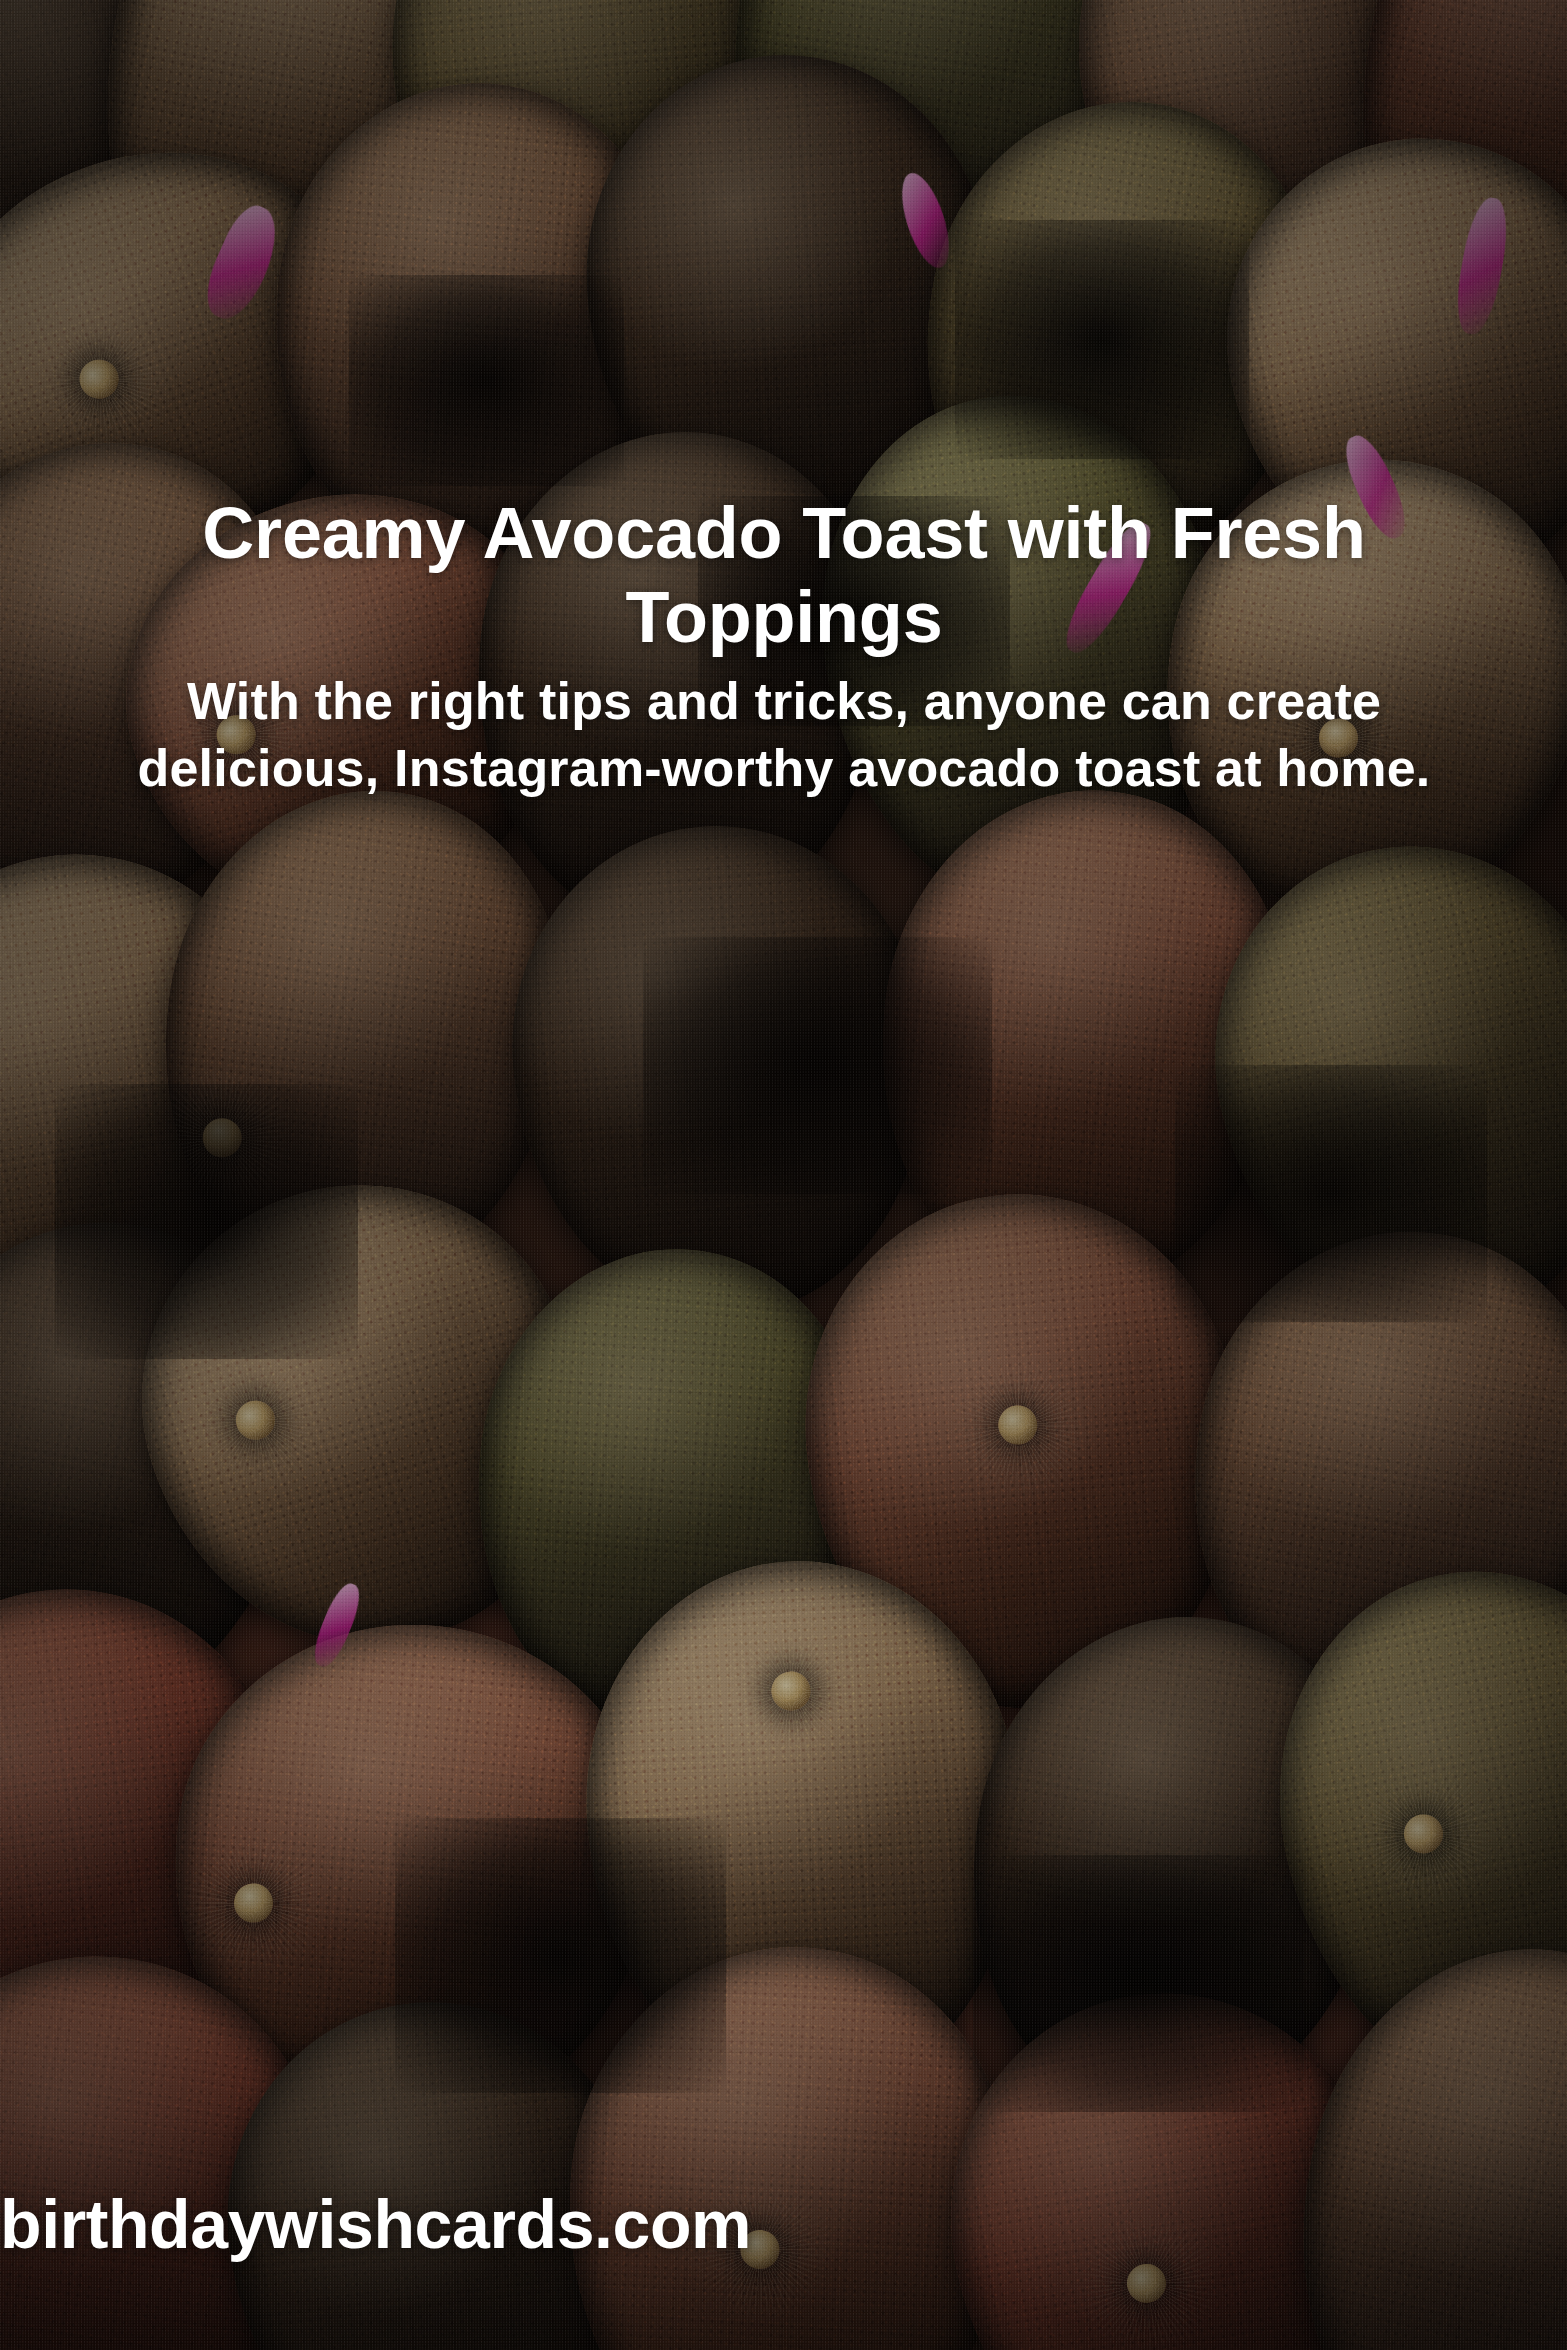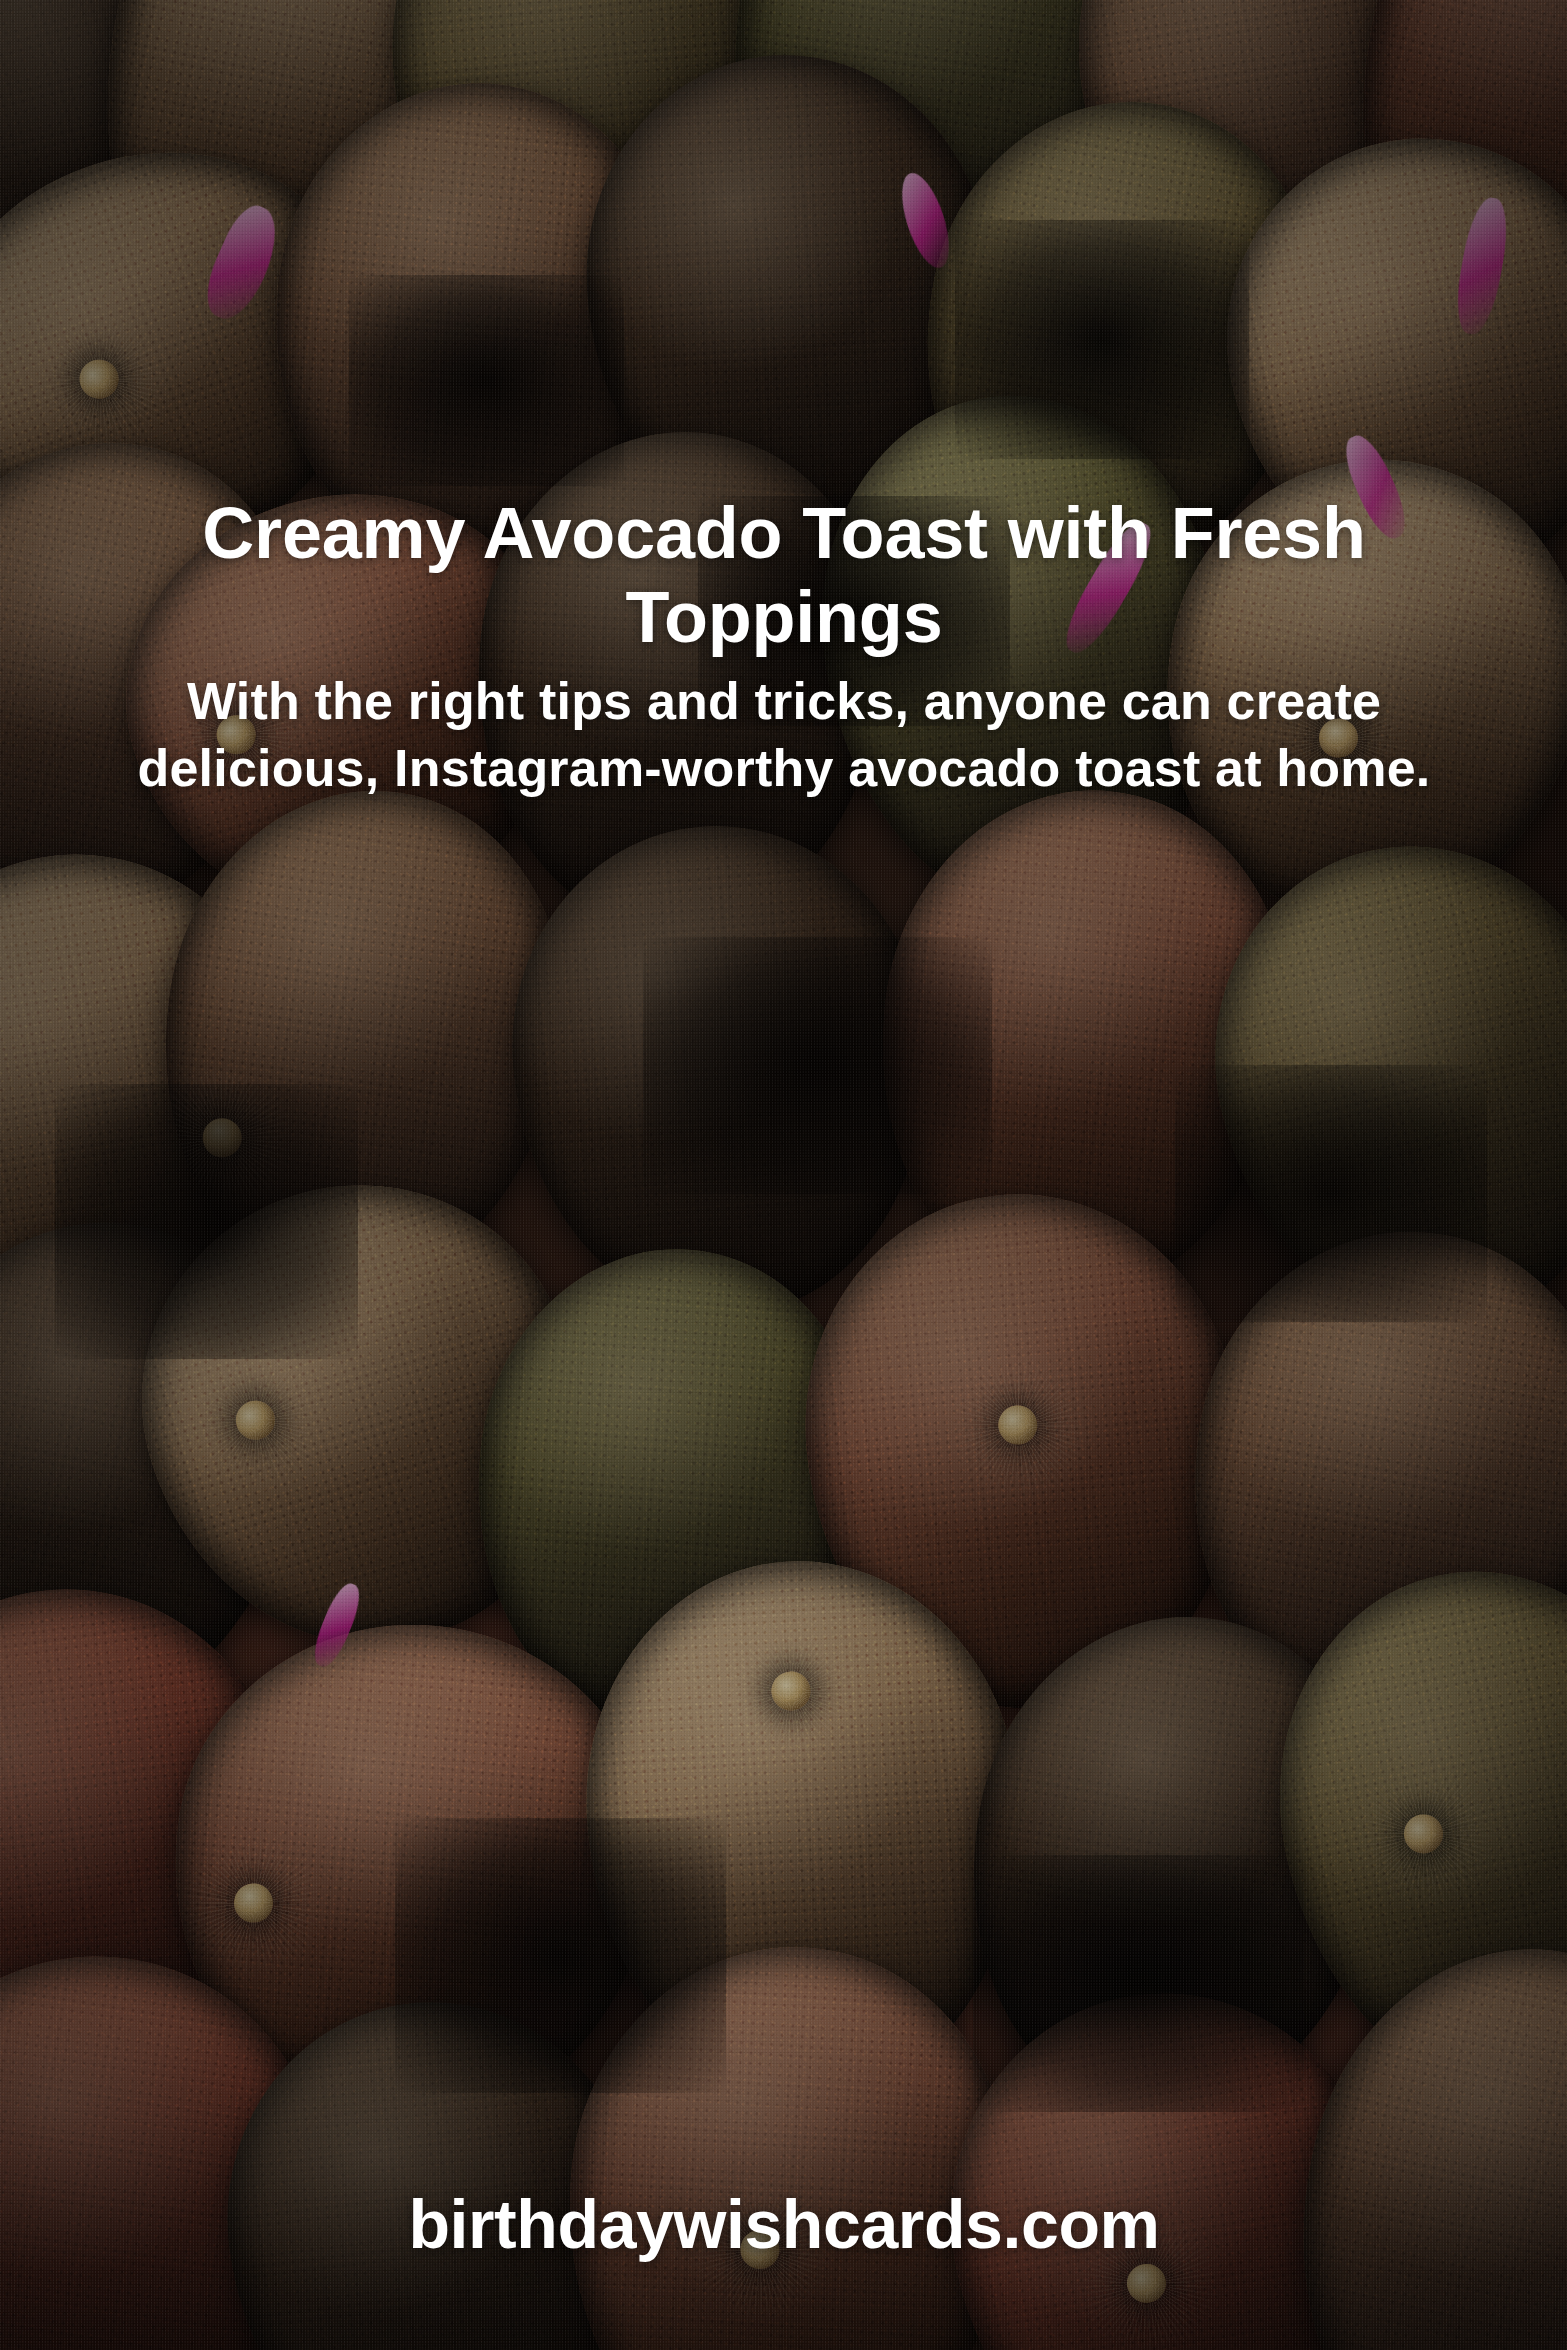--- a/index.html
+++ b/index.html
@@ -179,21 +179,20 @@
     font-weight: 700;
     letter-spacing: 0.2px;
     padding: 0 37px;
     text-shadow: 0 1.8px 9.2px rgba(0,0,0,.45);
   }
   .footer {
     position: absolute;
     left: 0;
     right: 0;
     bottom: 88px;
-    text-align: center;
     color: #ffffff;
     font-size: 68px;
     font-weight: 700;
     letter-spacing: -0.4px;
     text-shadow: 0 1.8px 11px rgba(0,0,0,.5);
   }
 </style>
 </head>
 <body>
 

